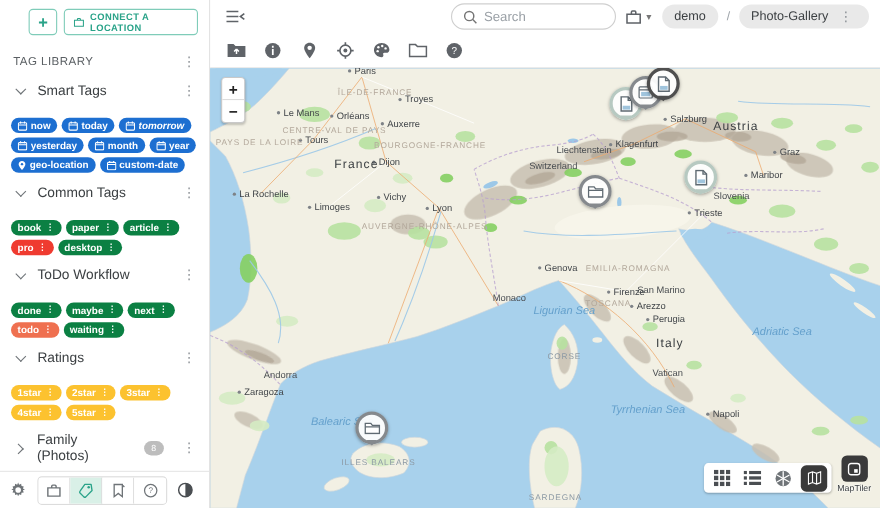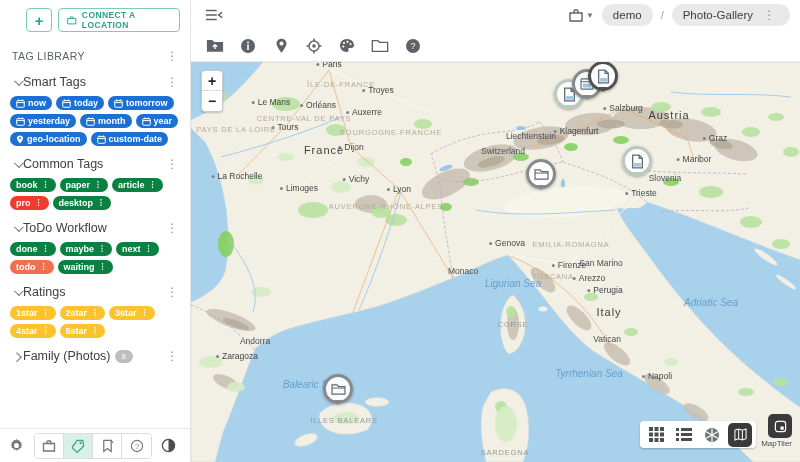--- a/index.html
+++ b/index.html
@@ -12,21 +12,21 @@
   .logo-text { font-family:"DejaVu Serif",serif; font-style:italic; font-weight:bold; font-size:19px; color:#3a3f42; letter-spacing:.5px; }
   .ver-badge { font-size:7px; color:#666; background:#ededed; border-radius:6px; padding:2px 4px; align-self:flex-start; margin-top:2px; }
   .loc-row { display:flex; gap:6px; padding:8px 10px 10px 26px; }
   .btn-outline { border:1px solid #7fccb9; background:#fff; color:#2aa389; border-radius:4px; display:flex; align-items:center; justify-content:center; cursor:pointer; }
   .add-btn { width:30px; height:24px; font-size:15px; font-weight:bold; }
   .connect-btn { height:24px; padding:0 8px; font-size:8.5px; font-weight:bold; letter-spacing:.4px; gap:5px; }
   .lib-head { display:flex; align-items:center; padding:8px 8px 6px 12px; }
   .lib-title { font-size:10.5px; color:#5a5f63; letter-spacing:.4px; }
   .dots { margin-left:auto; color:#8a8f94; font-size:12px; line-height:10px; cursor:pointer; padding:0 4px; }
   .side-scroll { flex:1; overflow:hidden; padding:0 6px 0 8px; }
-  .grp-head { display:flex; align-items:center; gap:2px; padding:7px 2px 6px 6px; cursor:pointer; }
+  .grp-head { display:flex; align-items:center; gap:13px; padding:7px 2px 17px 6px; cursor:pointer; }
   .chev { width:7px; height:7px; border-right:1.6px solid #6f7478; border-bottom:1.6px solid #6f7478; display:inline-block; }
   .chev.open { transform:rotate(45deg) translateY(-2px); }
   .chev.closed { transform:rotate(-45deg) translateX(-1px); }
   .grp-label { font-size:12.5px; color:#3c4043; }
   .cnt-badge { background:#bdbdbd; color:#fff; font-size:8px; border-radius:8px; padding:2px 7px; margin-left:2px; }
   .pills { display:flex; flex-wrap:wrap; gap:4px 4px; padding:1px 2px 4px 2px; }
   .pill { display:inline-flex; align-items:center; gap:3px; color:#fff; font-size:9px; font-weight:bold; border-radius:8px; padding:2.5px 6px; cursor:pointer; line-height:1; }
   .pill .pdots { font-size:8px; opacity:.95; margin-left:1px; }
   .pill svg { display:block; }
   .side-footer { border-top:1px solid #e6e6e6; height:34px; display:flex; align-items:center; padding:0 8px; gap:9px; }
@@ -68,21 +68,21 @@
   .marker { position:absolute; width:30px; height:30px; border-radius:50%; background:rgba(253,253,253,.95); display:flex; align-items:center; justify-content:center; transform:translate(-50%,-100%); box-shadow:0 1px 3px rgba(0,0,0,.35); cursor:pointer; }
   .marker::after { content:''; position:absolute; left:50%; bottom:-9px; transform:translateX(-50%); border:5px solid transparent; }
   .marker.dark  { border:3px solid #4f4f4f; }  .marker.dark::after  { border-top-color:#4f4f4f; }
   .marker.mid   { border:3px solid #85898d; }  .marker.mid::after   { border-top-color:#85898d; }
   .marker.light { border:3px solid #b7c9c1; }  .marker.light::after { border-top-color:#b7c9c1; }
 
   .map-br { position:absolute; right:8px; bottom:14px; display:flex; align-items:flex-end; gap:5px; }
   .br-bar { background:#fff; border-radius:4px; box-shadow:0 1px 2px rgba(0,0,0,.25); display:flex; align-items:center; height:27px; padding:0 2px; }
   .br-btn { width:28px; height:27px; display:flex; align-items:center; justify-content:center; cursor:pointer; }
   .dark-sq { width:24px; height:24px; border-radius:5px; background:#3a3a3a; display:flex; align-items:center; justify-content:center; cursor:pointer; }
-  .mt-wrap { display:flex; flex-direction:column; align-items:flex-end; gap:1px; }
+  .mt-wrap { display:flex; flex-direction:column; align-items:center; gap:1px; }
   .attribution { font-size:8px; color:#3c4043; text-shadow:0 0 2px #fff, 0 0 2px #fff; }
 </style>
 </head>
 <body>
 
 <div class="app">
 
   <div class="sidebar">
     <div class="loc-row">
       <div class="btn-outline add-btn">+</div>
@@ -113,21 +113,21 @@
             <span>now</span>
           </span>
           <span class="pill" style="background: rgb(29, 111, 209);">
             <svg width="9" height="9" viewBox="0 0 10 10">
               <rect x="0.8" y="1.8" width="8.4" height="7.4" rx="1" fill="none" stroke="#fff" stroke-width="1.1"></rect>
               <path d="M0.8,4 h8.4" stroke="#fff" stroke-width="1.1"></path>
               <path d="M3,0.5 v2 M7,0.5 v2" stroke="#fff" stroke-width="1.1"></path>
             </svg>
             <span>today</span>
           </span>
-          <span class="pill" style="background: rgb(29, 111, 209);">
+          <span class="pill" style="background: rgb(29, 111, 209); font-style: italic;">
             <svg width="9" height="9" viewBox="0 0 10 10">
               <rect x="0.8" y="1.8" width="8.4" height="7.4" rx="1" fill="none" stroke="#fff" stroke-width="1.1"></rect>
               <path d="M0.8,4 h8.4" stroke="#fff" stroke-width="1.1"></path>
               <path d="M3,0.5 v2 M7,0.5 v2" stroke="#fff" stroke-width="1.1"></path>
             </svg>
             <span>tomorrow</span>
           </span>
           <span class="pill" style="background: rgb(29, 111, 209);">
             <svg width="9" height="9" viewBox="0 0 10 10">
               <rect x="0.8" y="1.8" width="8.4" height="7.4" rx="1" fill="none" stroke="#fff" stroke-width="1.1"></rect>
@@ -300,20 +300,27 @@
 
   <div class="main">
     <div class="topbar">
       <span class="icon-btn">
         <svg width="18" height="14" viewBox="0 0 20 14">
             <path d="M1,2 h12 M1,7 h12 M1,12 h12" stroke="#5f6368" stroke-width="1.6"></path>
             <path d="M19,4 l-4,3 4,3" fill="none" stroke="#5f6368" stroke-width="1.6"></path>
           </svg>
       </span>
       <span class="spacer"></span>
+      <div class="search-box">
+        <svg width="13" height="13" viewBox="0 0 14 14">
+            <circle cx="6" cy="6" r="4.5" fill="none" stroke="#757575" stroke-width="1.4"></circle>
+            <path d="M9.5,9.5 L13,13" stroke="#757575" stroke-width="1.4"></path>
+          </svg>
+        <input type="text" placeholder="Search" style="">
+      </div>
       <span class="icon-btn">
         <svg width="16" height="15" viewBox="0 0 16 15">
             <path d="M2,5 h12 v8 h-12 z M6,5 V3.2 Q6,2 7,2 h2 Q10,2 10,3.2 V5" fill="none" stroke="#5f6368" stroke-width="1.4"></path>
           </svg>
         <span class="caret">▼</span>
       </span>
       <div class="chip">
           <span>demo</span>
         </div>
       <span class="crumb-sep">/</span>

